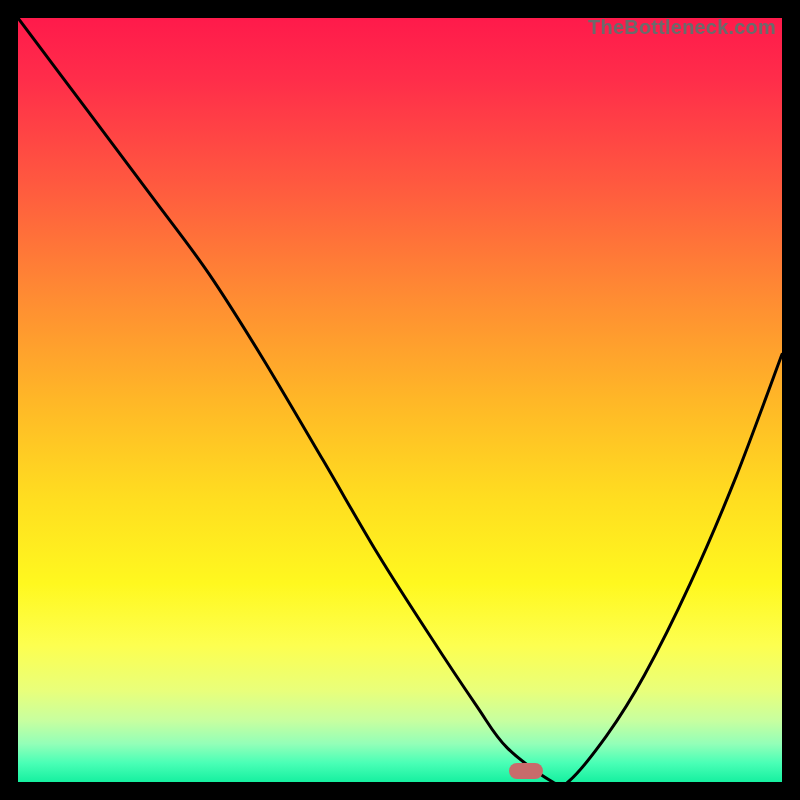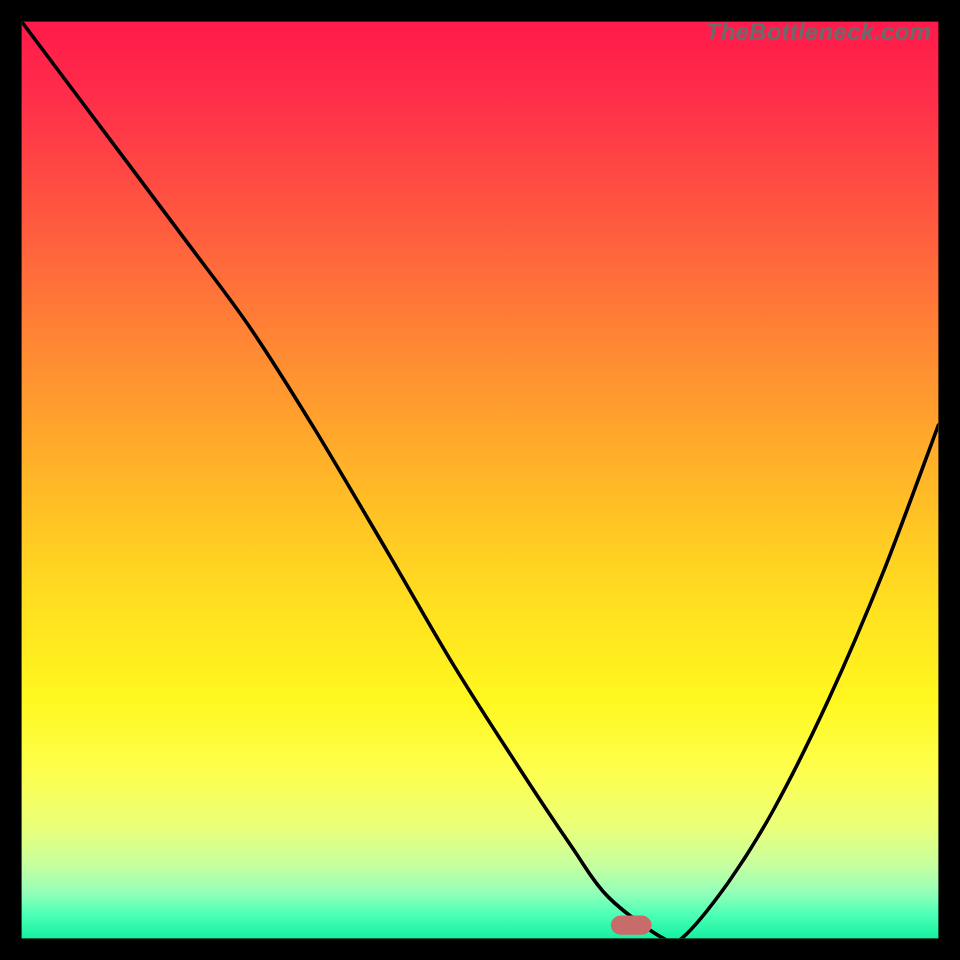--- a/index.html
+++ b/index.html
@@ -10,21 +10,20 @@
     background: #000;
     overflow: hidden;
   }
   .frame {
     position: absolute;
     left: 0;
     top: 0;
     width: 800px;
     height: 800px;
     background: #000;
-    font-style: italic;
   }
   .plot {
     position: absolute;
     left: 18px;
     top: 18px;
     width: 764px;
     height: 764px;
     background: linear-gradient(to bottom,
       #ff1a4b 0%,
       #ff2d4a 8%,

